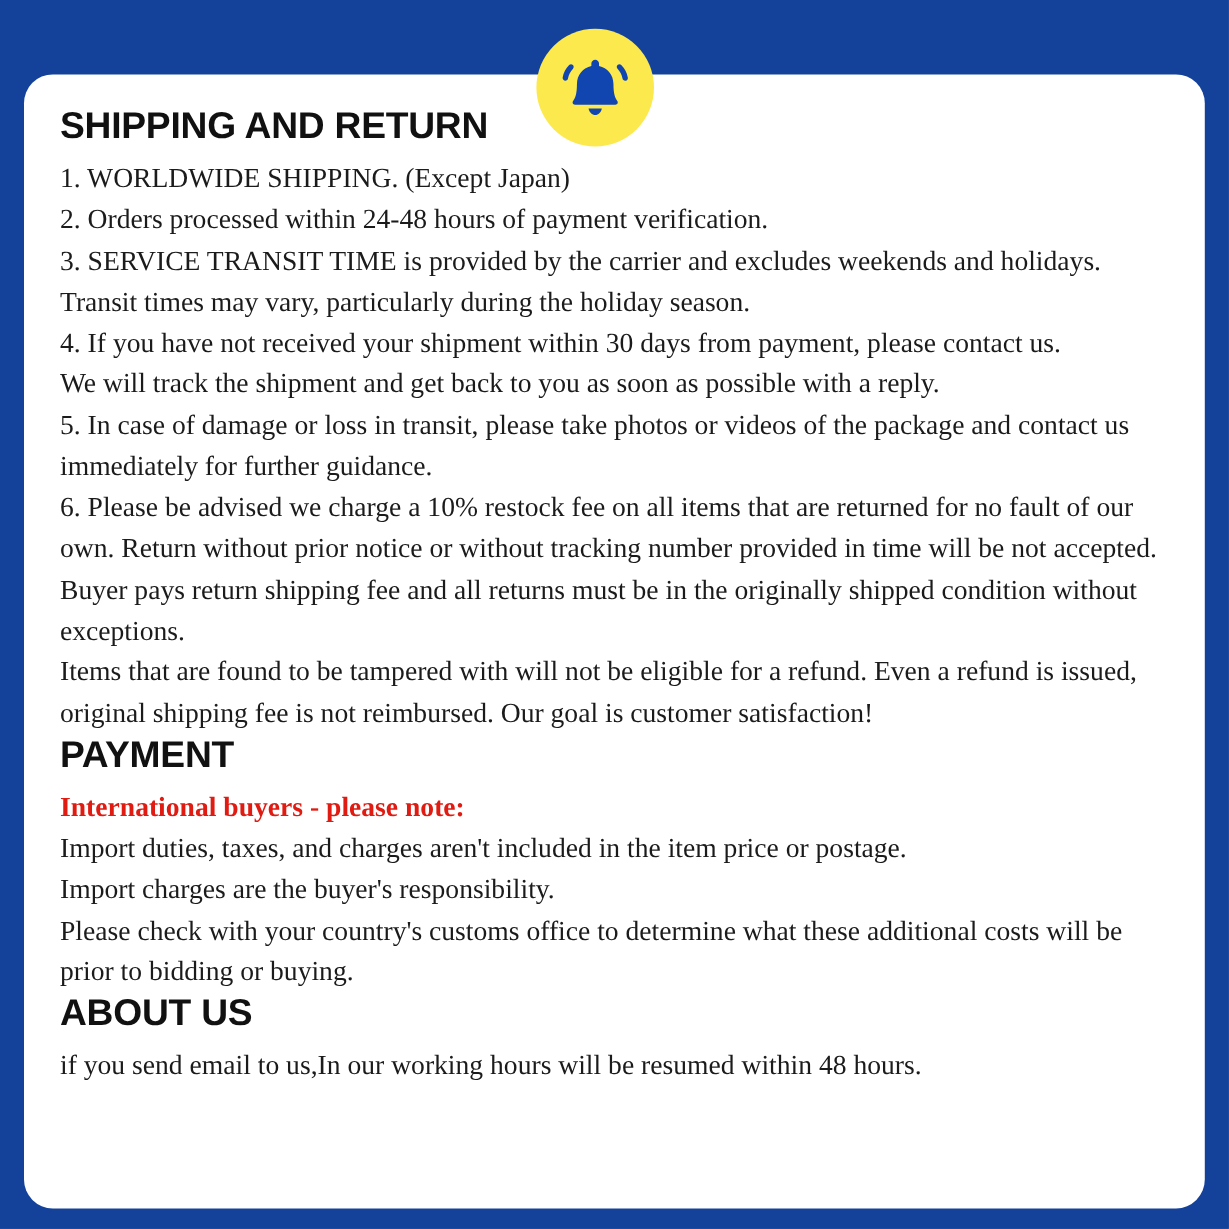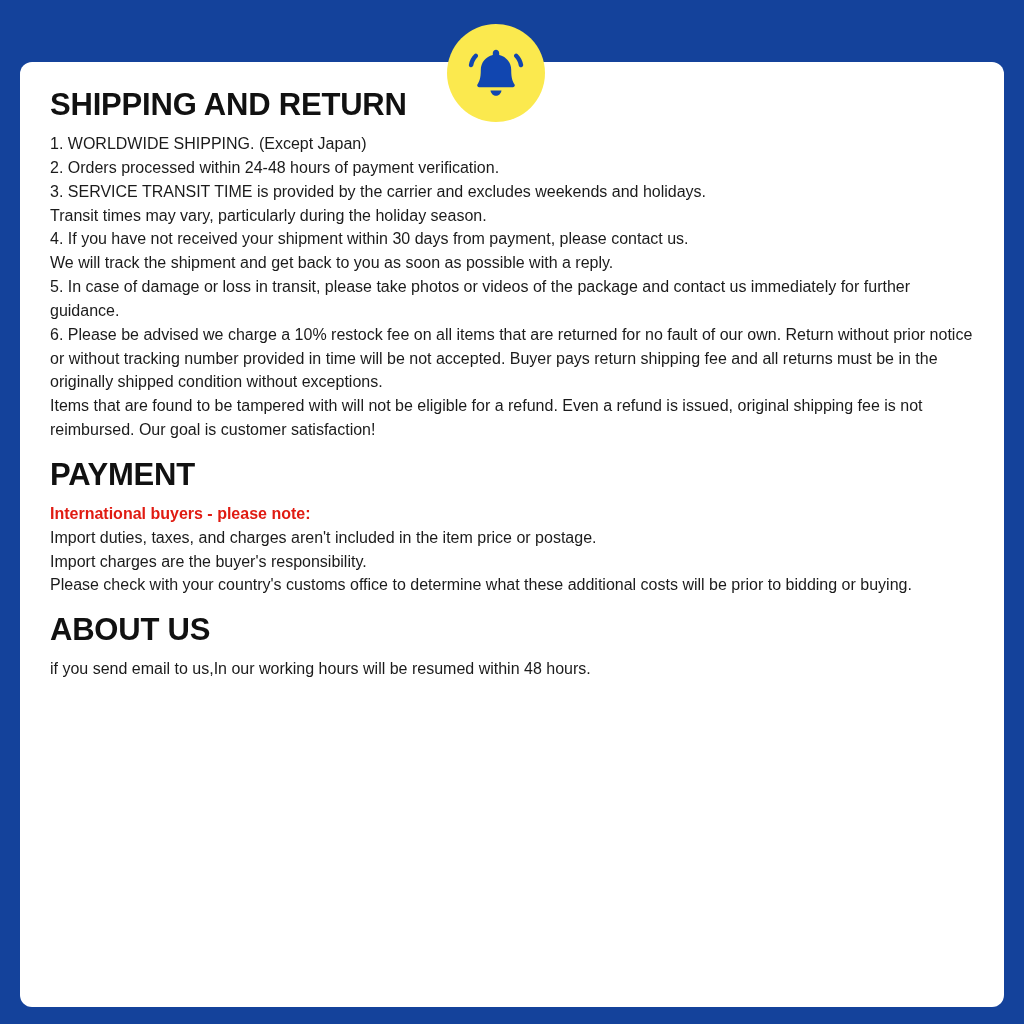--- a/index.html
+++ b/index.html
@@ -20,21 +20,21 @@
     background: #14429b;
     box-sizing: border-box;
   }
   .card {
     position: absolute;
     left: 20px;
     top: 62px;
     width: 984px;
     height: 945px;
     background: #ffffff;
-    border-radius: 12px;
+    border-radius: 24px;
     box-sizing: border-box;
     padding: 26px 30px 10px 30px;
   }
   .bell-badge {
     position: absolute;
     left: 447px;
     top: 24px;
     width: 98px;
     height: 98px;
     border-radius: 50%;
@@ -49,28 +49,28 @@
   }
   h1.section-title {
     font-size: 31px;
     font-weight: bold;
     color: #111111;
     margin: 0 0 10px 0;
     letter-spacing: -0.2px;
     line-height: 1.1;
   }
   h1.section-title.mid {
-    margin-top: 16px;
   }
   p.line {
-    font-size: 16px;
+    font-size: 23px;
     color: #1b1b1b;
     margin: 0;
     line-height: 1.49;
     font-weight: 400;
+    font-family: Liberation Serif, serif;
   }
   p.line.red {
     color: #e01b12;
     font-weight: bold;
   }
   .block {
     margin-bottom: 0;
   }
 </style>
 </head>

